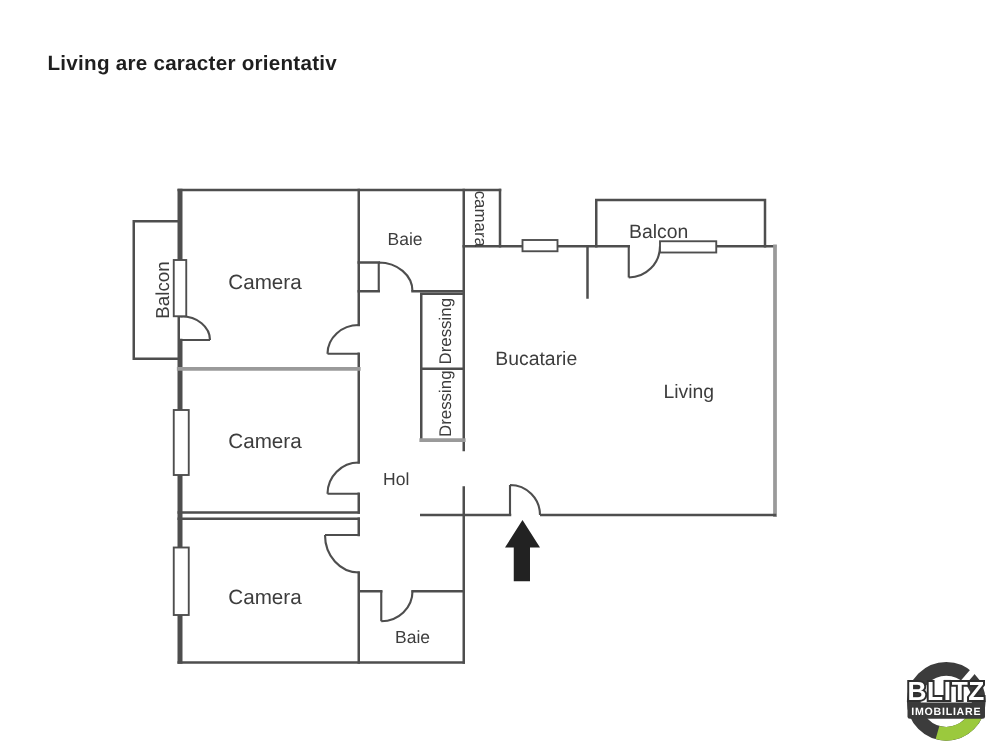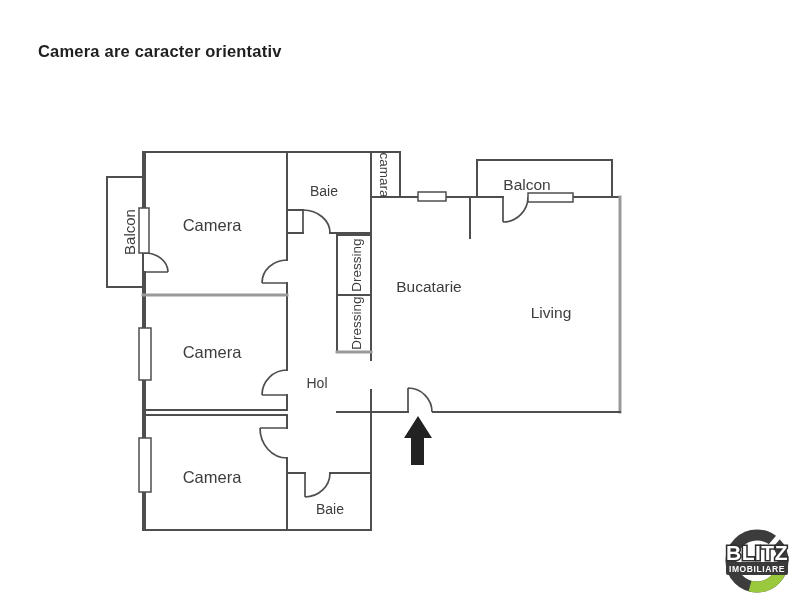--- a/index.html
+++ b/index.html
@@ -32,21 +32,21 @@
   .wall { stroke: #4e4e4e; stroke-width: 2; fill: none; stroke-linecap: square; }
   .wall-gray { stroke: #9a9a9a; stroke-width: 3; fill: none; stroke-linecap: square; }
   .door { stroke: #4e4e4e; stroke-width: 1.7; fill: none; }
   .win { fill: #ffffff; stroke: #4e4e4e; stroke-width: 1.5; }
 </style>
 </head>
 <body>
 
 <div id="stage">
 
-  <div id="disclaimer">Camera are caracter orientativ</div>
+  <div id="disclaimer">Living are caracter orientativ</div>
 
   <svg width="800" height="600" viewBox="0 0 800 600">
 
     <g>
 
       <path class="wall" d="M143,152 H400"></path>
 
       <path class="wall" d="M145,152 V253 M145,272 V530"></path>
       <path class="wall" d="M143,152 V530" stroke-width="1"></path>
 

